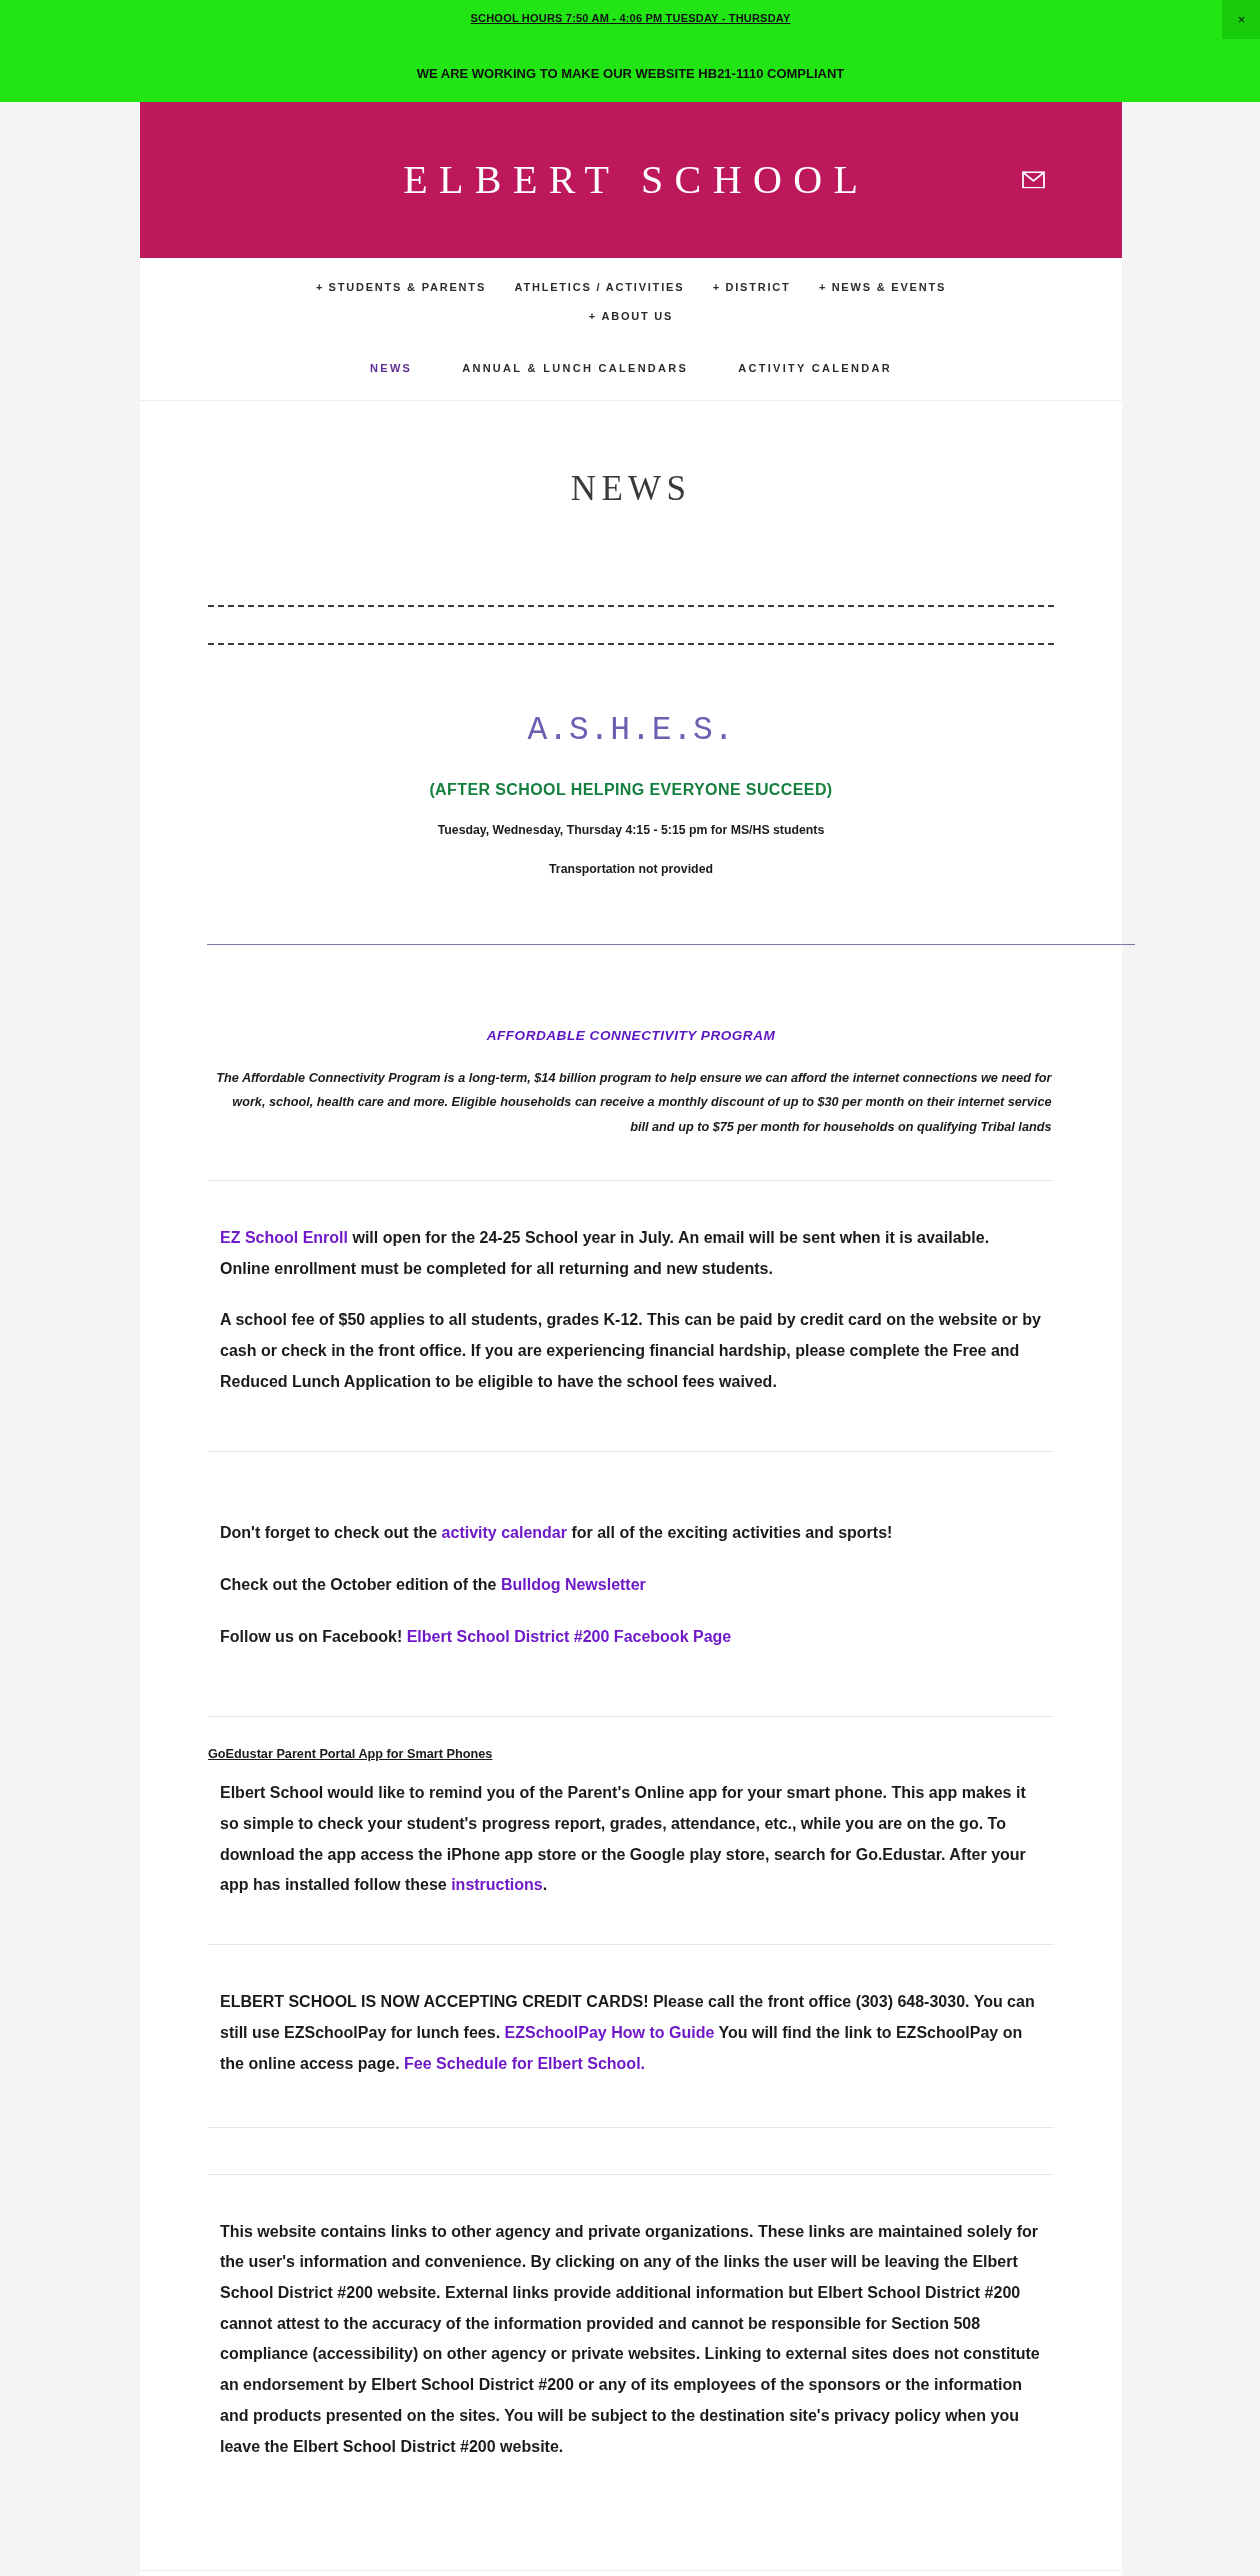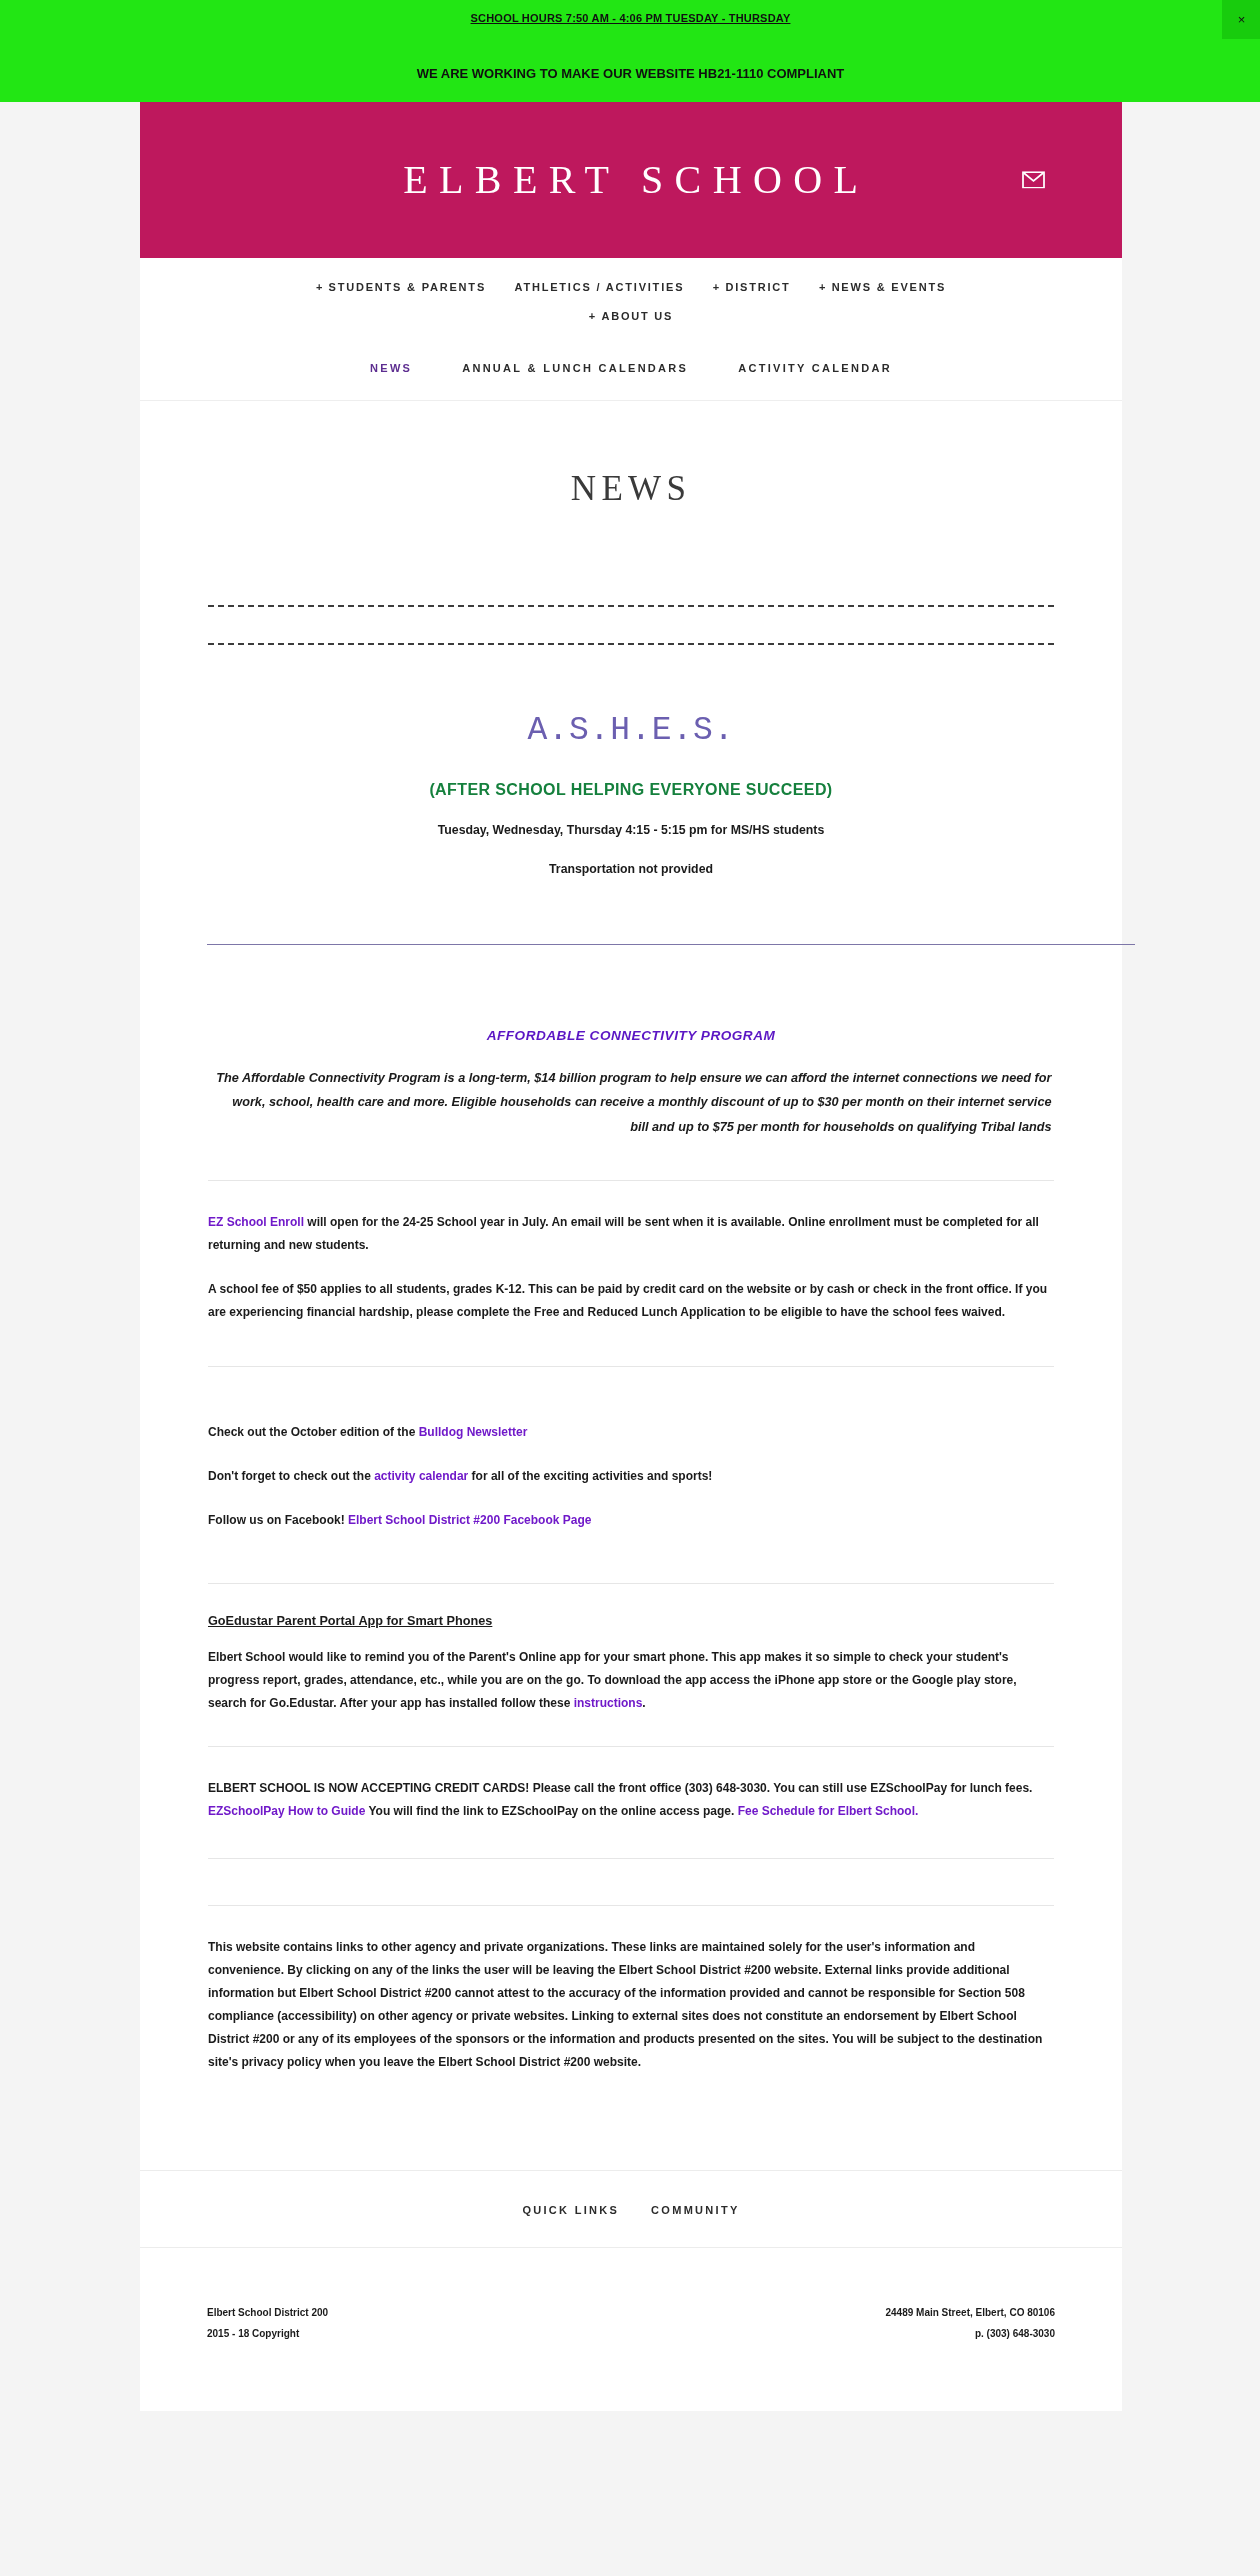--- a/index.html
+++ b/index.html
@@ -191,25 +191,25 @@
     font-style: italic;
     font-weight: 700;
     font-size: 12.7px;
     line-height: 1.95;
     color: #1b1b1b;
     margin: 23px auto 0 auto;
     width: 841px;
   }
 
   .para {
-    font-size: 12px;
+    font-size: 16px;
     line-height: 1.92;
     color: #1b1b1b;
     font-weight: 600;
-    margin: 0;
+    margin: 12px;
   }
   .para + .para { margin-top: 21px; }
   a.lnk { color: #7019c9; text-decoration: none; font-weight: 600; }
   .u-head {
     font-size: 12.7px;
     font-weight: 600;
     color: #1b1b1b;
     text-decoration: underline;
     margin: 0;
   }
@@ -309,22 +309,22 @@
 
       <section class="sec">
         <p class="para"><a href="#" class="lnk">EZ School Enroll</a><span> will open for the 24-25 School year in July.  An email will be sent when it is available.  Online enrollment must be completed for all returning and new students.</span></p>
         <p class="para">A school fee of $50 applies to all students, grades K-12. This can be paid by credit card on the website or by cash or check in the front office. If you are experiencing financial hardship, please complete the Free and Reduced Lunch Application to be eligible to have the school fees waived.</p>
       </section>
 
       <div style="height:42px"></div>
       <hr class="grey-rule">
 
       <section class="sec-gap-lg">
+        <p class="para"><span>Don't forget to check out the </span><a href="#" class="lnk">activity calendar</a><span> for all of the exciting activities and sports!</span></p>
         <p class="para"><span>Check out the October edition of the </span><a href="#" class="lnk">Bulldog Newsletter</a></p>
-        <p class="para"><span>Don't forget to check out the </span><a href="#" class="lnk">activity calendar</a><span> for all of the exciting activities and sports!</span></p>
         <p class="para"><span>Follow us on Facebook!  </span><a href="#" class="lnk">Elbert School District #200 Facebook Page</a></p>
       </section>
 
       <div style="height:51px"></div>
       <hr class="grey-rule">
 
       <section class="sec">
         <p class="u-head">GoEdustar Parent Portal App for Smart Phones</p>
         <p class="para" style="margin-top:17.5px"><span>Elbert School would like to remind you of the Parent's Online app for your smart phone.  This app makes it so simple to check your student's progress report, grades, attendance, etc., while you are on the go.  To download the app access the iPhone app store or the Google play store, search for Go.Edustar.  After your app has installed follow these </span><a href="#" class="lnk">instructions</a><span>.</span></p>
       </section>

